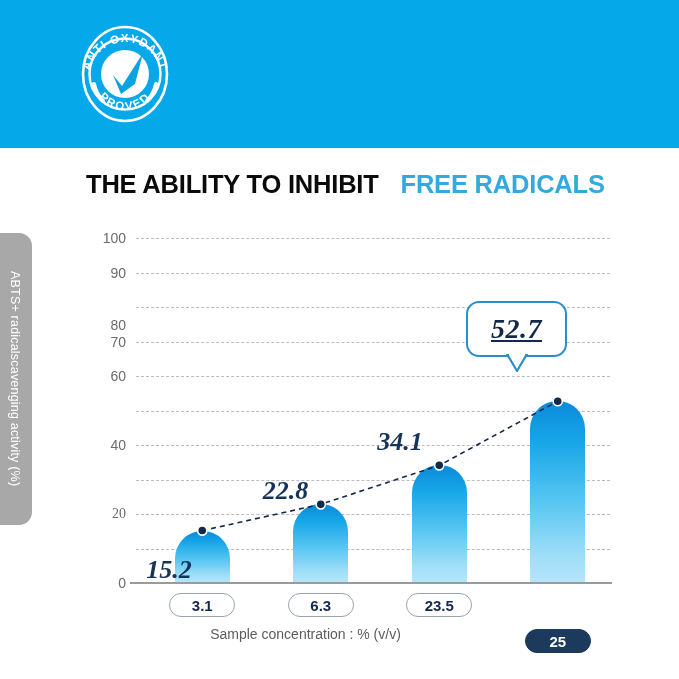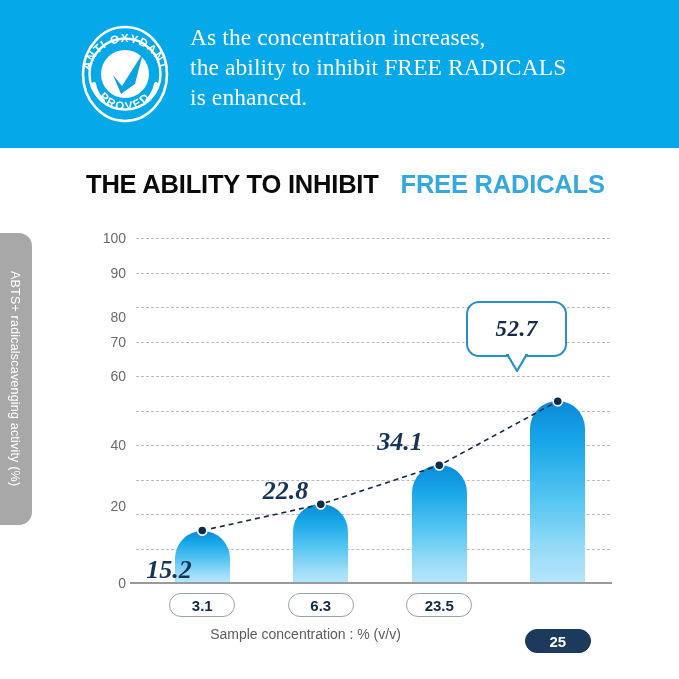--- a/index.html
+++ b/index.html
@@ -96,22 +96,23 @@
 
   
   .callout{
     position:absolute;left:466px;top:301px;width:101px;height:56px;
     background:#ffffff;border:2.2px solid #2a8fc9;border-radius:13px;
     display:flex;align-items:center;justify-content:center;
     box-sizing:border-box;
   }
   .callout span{
     font-family:"Liberation Serif", serif;
-    font-style:italic;font-weight:bold;font-size:23px;color:#13294b;
+    font-style:italic;font-weight:bold;font-size:28px;color:#13294b;
     letter-spacing:.5px;
+    text-decoration:underline;
   }
   .callout-tail{
     position:absolute;left:506px;top:354px;width:22px;height:18px;
   }
 
   
   .xpill{
     position:absolute;top:593px;width:66px;height:24px;
     border:1.4px solid #9aa3ad;border-radius:12px;background:#ffffff;
     display:flex;align-items:center;justify-content:center;
@@ -143,45 +144,40 @@
     <path d="M 83 62 A 33 33 0 0 1 74 79" fill="none" stroke="#ffffff" stroke-width="4" stroke-linecap="round"></path>
     <path d="M 40 53 L 49 64 L 70 31 L 62 62 L 48 72 Z" fill="#0aa3e2"></path>
     <text font-family="Liberation Sans, sans-serif" font-size="11.5" font-weight="bold" fill="#ffffff" letter-spacing="1">
       <textPath href="#arcTop" startOffset="50%" text-anchor="middle">ANTI OXYDANT</textPath>
     </text>
     <text font-family="Liberation Sans, sans-serif" font-size="11.5" font-weight="bold" fill="#ffffff" letter-spacing="2">
       <textPath href="#arcBot" startOffset="50%" text-anchor="middle">PROVED</textPath>
     </text>
   </svg>
 
-  <div class="banner-text">
-    <div>As the concentration increases,</div>
-    <div>the ability to inhibit FREE RADICALS</div>
-    <div>is enhanced.</div>
-  </div>
 </div>
 
 <div class="chart-title">
   <span>THE ABILITY TO INHIBIT</span>
   <span class="accent">FREE RADICALS</span>
 </div>
 
 <div class="ylabel-box"></div>
 <div class="ylabel-text">
   <span>ABTS+ radicalscavenging activity (%)</span>
 </div>
 
 <div class="ytick-wrap" id="yticks">
     <div class="ytick" style="top: 0px;">100</div>
     <div class="ytick" style="top: 34.5px; text-align: right;">90</div>
-    <div class="ytick" style="top: 79px;">80</div>
+    <div class="ytick" style="top: 87px;">80</div>
     <div class="ytick" style="top: 103.5px;">70</div>
     <div class="ytick" style="top: 138px;">60</div>
     <div class="ytick" style="top: 207px;">40</div>
-    <div class="ytick" style="top: 268px;">20</div>
+    <div class="ytick" style="top: 276px; font-family: Liberation Serif, serif;">20</div>
     <div class="ytick" style="top: 345px;">0</div>
   </div>
 
 <div class="plot">
   <div id="grid">
       <div class="gridline" style="top: 0px;"></div>
       <div class="gridline" style="top: 34.5px;"></div>
       <div class="gridline" style="top: 69px;"></div>
       <div class="gridline" style="top: 103.5px;"></div>
       <div class="gridline" style="top: 138px;"></div>

